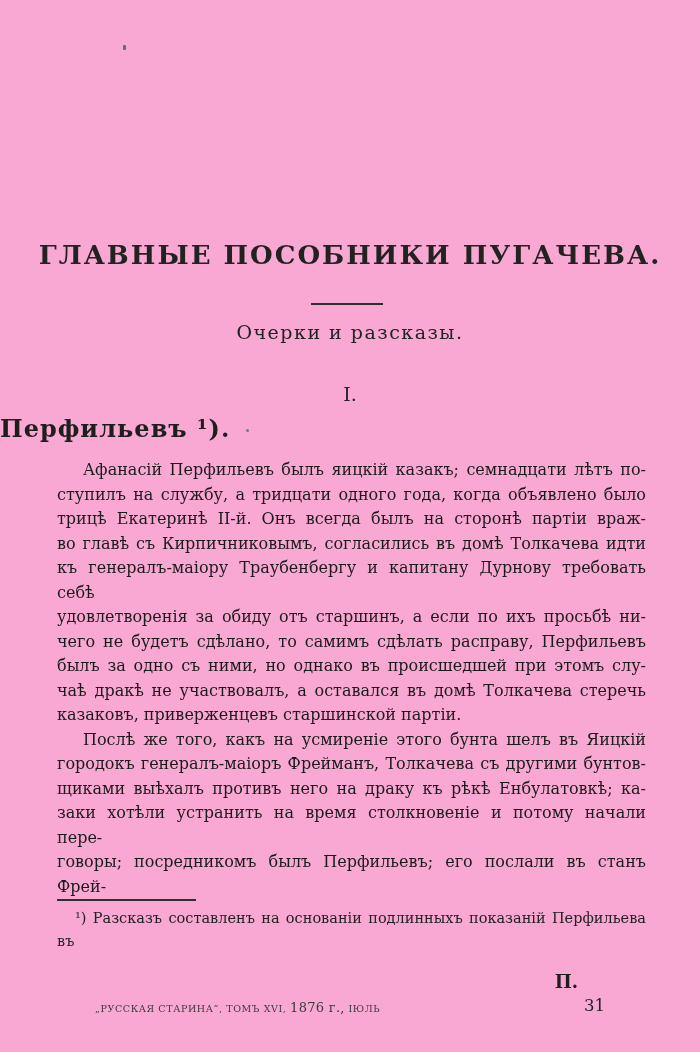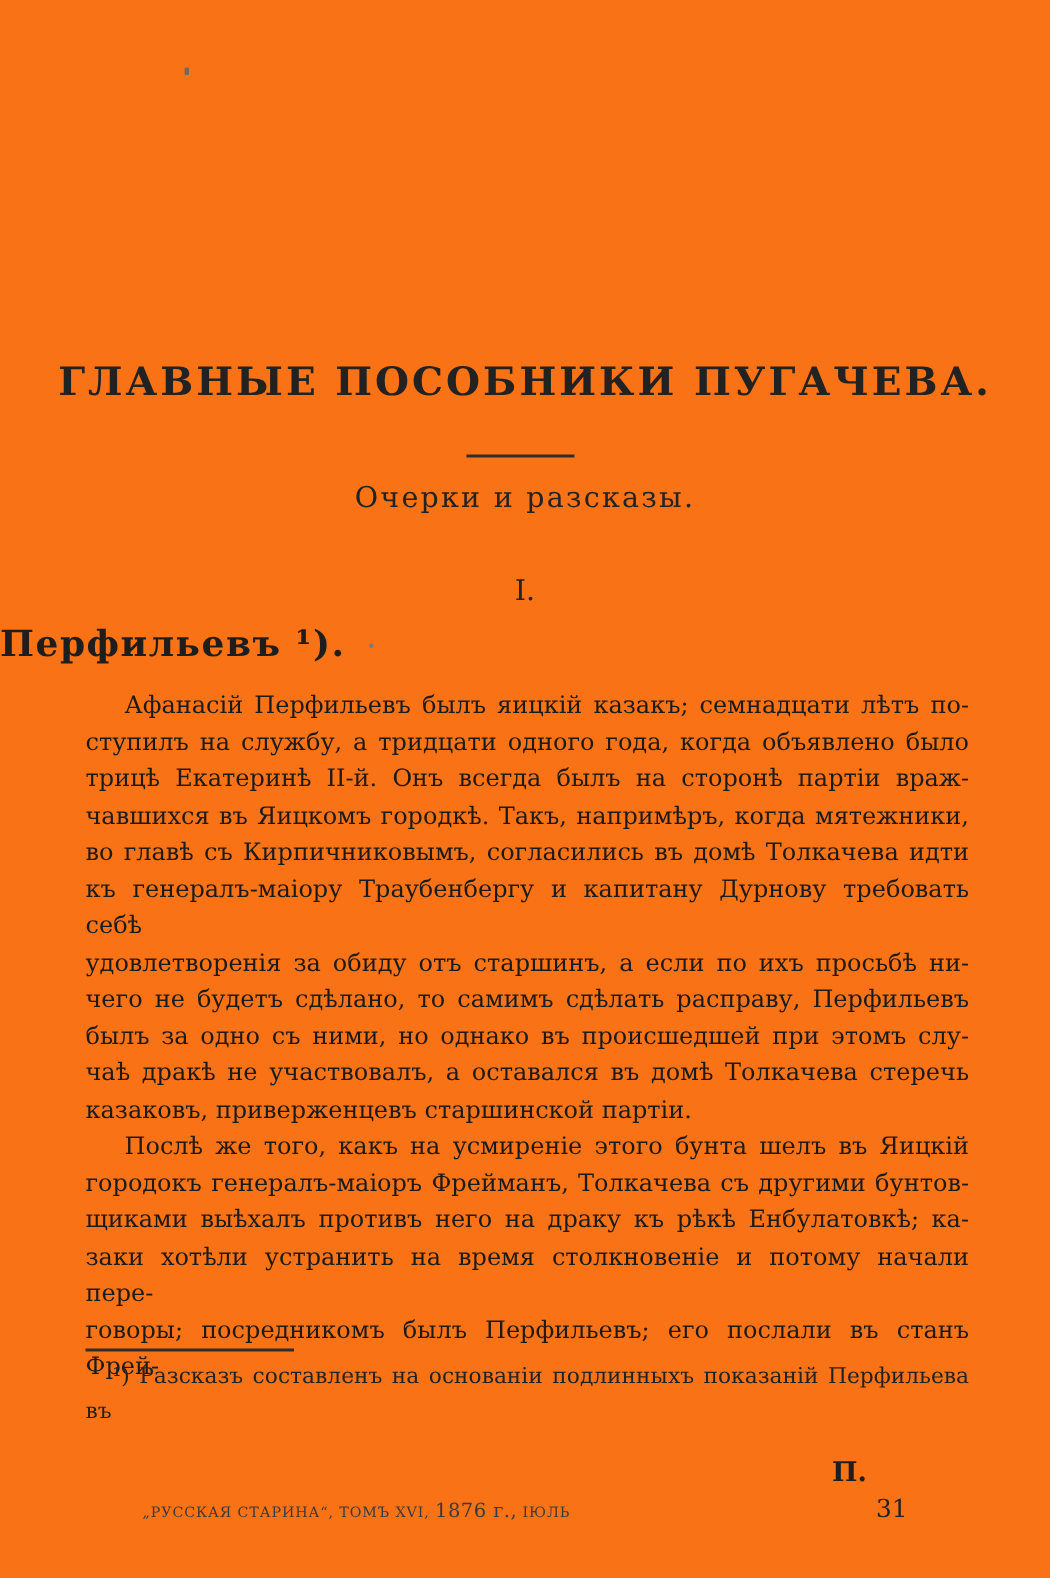--- a/index.html
+++ b/index.html
@@ -1,18 +1,18 @@
 <!DOCTYPE html>
 <html><head>
 <meta charset="utf-8">
 <style>
   html,body { margin:0; padding:0; background:#e8e8e6; }
   .page {
     position:relative; width:700px; height:1052px; margin:0 auto;
-    background:#f97316; color:#1c1c1c; overflow:hidden;
+    background:#f9a8d4; color:#1c1c1c; overflow:hidden;
     font-family:"DejaVu Serif", serif;
   }
   .title {
     position:absolute; top:240px; left:0; width:100%; margin:0;
     text-align:center; font-size:26px; font-weight:bold; letter-spacing:2px;
     color:#222;
   }
   .title-rule {
     position:absolute; top:303px; left:311px; width:72px; height:2px;
     background:#2e2e2e;
@@ -89,21 +89,20 @@
 
   <div class="section-number">I.</div>
 
   <div class="section-heading">Перфильевъ ¹).</div>
 
   <div class="body-text">
     <div class="para end-left">
         <div class="line">Афанасій Перфильевъ былъ яицкій казакъ; семнадцати лѣтъ по-</div>
         <div class="line">ступилъ на службу, а тридцати одного года, когда объявлено было</div>
         <div class="line">трицѣ Екатеринѣ II-й. Онъ всегда былъ на сторонѣ партіи враж-</div>
-        <div class="line">чавшихся въ Яицкомъ городкѣ. Такъ, напримѣръ, когда мятежники,</div>
         <div class="line">во главѣ съ Кирпичниковымъ, согласились въ домѣ Толкачева идти</div>
         <div class="line">къ генералъ-маіору Траубенбергу и капитану Дурнову требовать себѣ</div>
         <div class="line">удовлетворенія за обиду отъ старшинъ, а если по ихъ просьбѣ ни-</div>
         <div class="line">чего не будетъ сдѣлано, то самимъ сдѣлать расправу, Перфильевъ</div>
         <div class="line">былъ за одно съ ними, но однако въ происшедшей при этомъ слу-</div>
         <div class="line">чаѣ дракѣ не участвовалъ, а оставался въ домѣ Толкачева стеречь</div>
         <div class="line">казаковъ, приверженцевъ старшинской партіи.</div>
       </div>
     <div class="para">
         <div class="line">Послѣ же того, какъ на усмиреніе этого бунта шелъ въ Яицкій</div>

